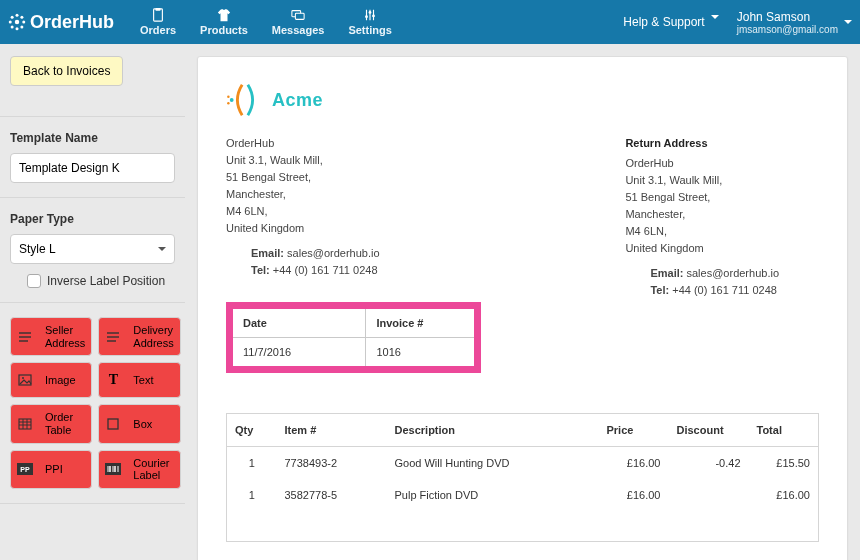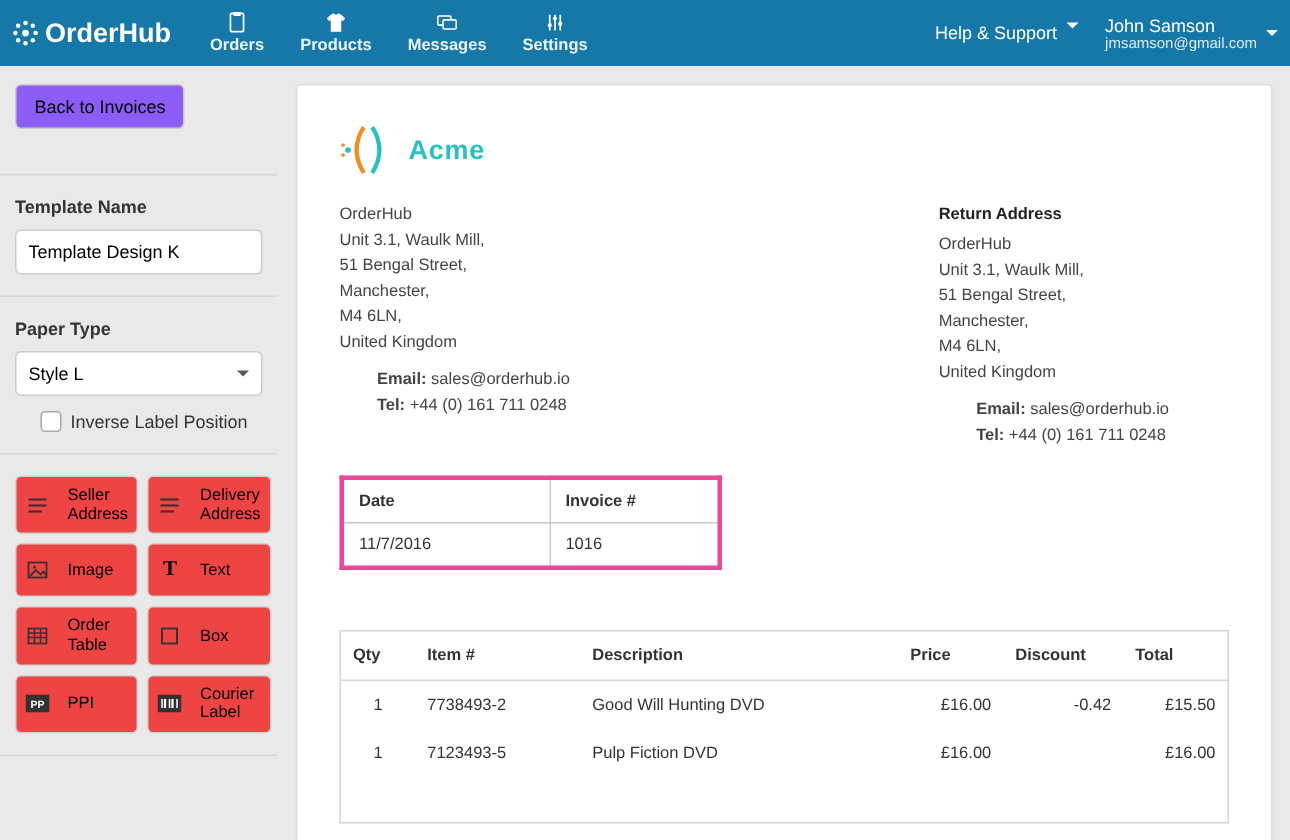--- a/index.html
+++ b/index.html
@@ -50,21 +50,21 @@
     .chev { width: 0; height: 0; border-left: 4px solid transparent; border-right: 4px solid transparent; border-top: 4px solid #fff; }
     
     .main { display: flex; height: calc(100% - 44px); }
     .sidebar {
       width: 185px;
       background: #e9e9e9;
       padding: 12px 10px;
       overflow-y: auto;
     }
     .btn-back {
-      background: #8b5cf6;
+      background: #fef9c3;
       border: 1px solid #ccc;
       border-radius: 4px;
       padding: 7px 12px;
       font-size: 12px;
       cursor: pointer;
       margin-bottom: 16px;
     }
     .section-label {
       font-weight: 700;
       font-size: 12px;
@@ -117,22 +117,22 @@
       padding: 24px 28px 20px;
       box-shadow: 0 1px 2px rgba(0,0,0,0.06);
     }
     .top-row { display: flex; justify-content: space-between; }
     .addr-block { font-size: 11px; line-height: 1.55; color: #444; }
     .addr-block .h { font-weight: 700; margin-bottom: 3px; color: #222; }
     .addr-block .lab { font-weight: 700; padding-left: 25px; }
     .acme { display: flex; align-items: center; gap: 8px; margin-bottom: 16px; }
     .acme-name { color: #27c0c4; font-size: 18px; font-weight: 600; letter-spacing: 0.5px; }
     .info-table {
-      margin-top: 18px;
-      border: 3px solid #ec4899;
+      margin-top: 3px;
+      border: 7px solid #ec4899;
       border-collapse: collapse;
       width: 255px;
     }
     .info-table th, .info-table td {
       border: 1px solid #c9c9c9;
       padding: 8px 10px;
       font-size: 11px;
       text-align: left;
       font-weight: 400;
     }
@@ -395,21 +395,21 @@
           <tr>
             <td class="c">1</td>
             <td>7738493-2</td>
             <td>Good Will Hunting DVD</td>
             <td class="r">£16.00</td>
             <td class="r">-0.42</td>
             <td class="r">£15.50</td>
           </tr>
           <tr>
             <td class="c">1</td>
-            <td>7123493-5</td>
+            <td>3582778-5</td>
             <td>Pulp Fiction DVD</td>
             <td class="r">£16.00</td>
             <td class="r"></td>
             <td class="r">£16.00</td>
           </tr>
         </tbody>
       </table>
 
       <table class="totals">
         </table>

